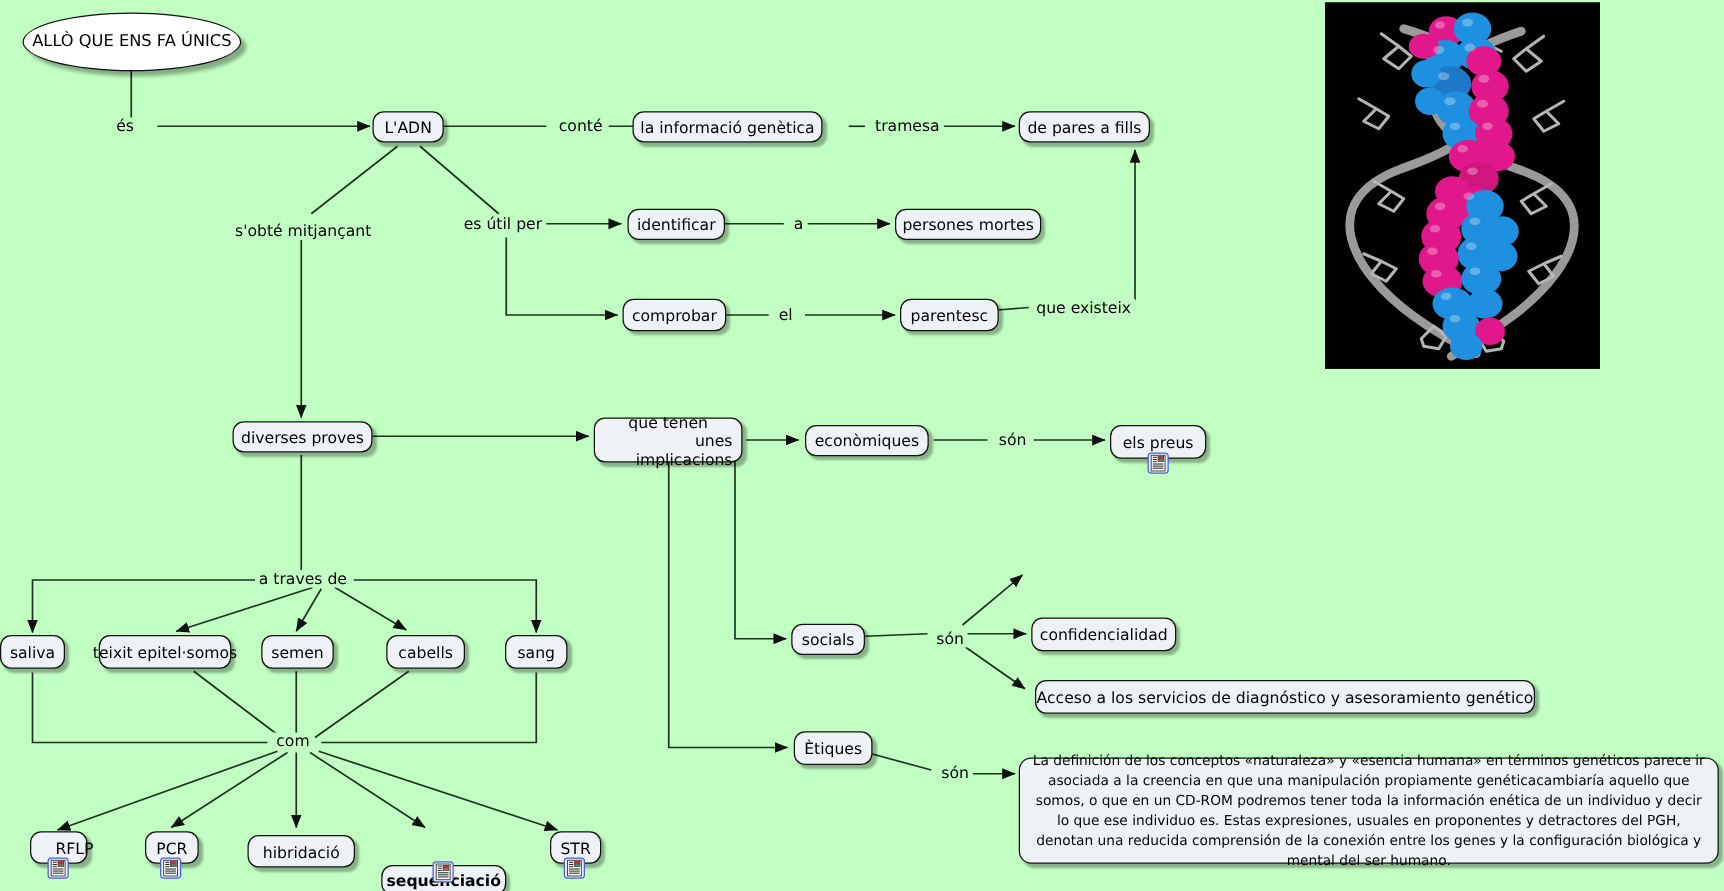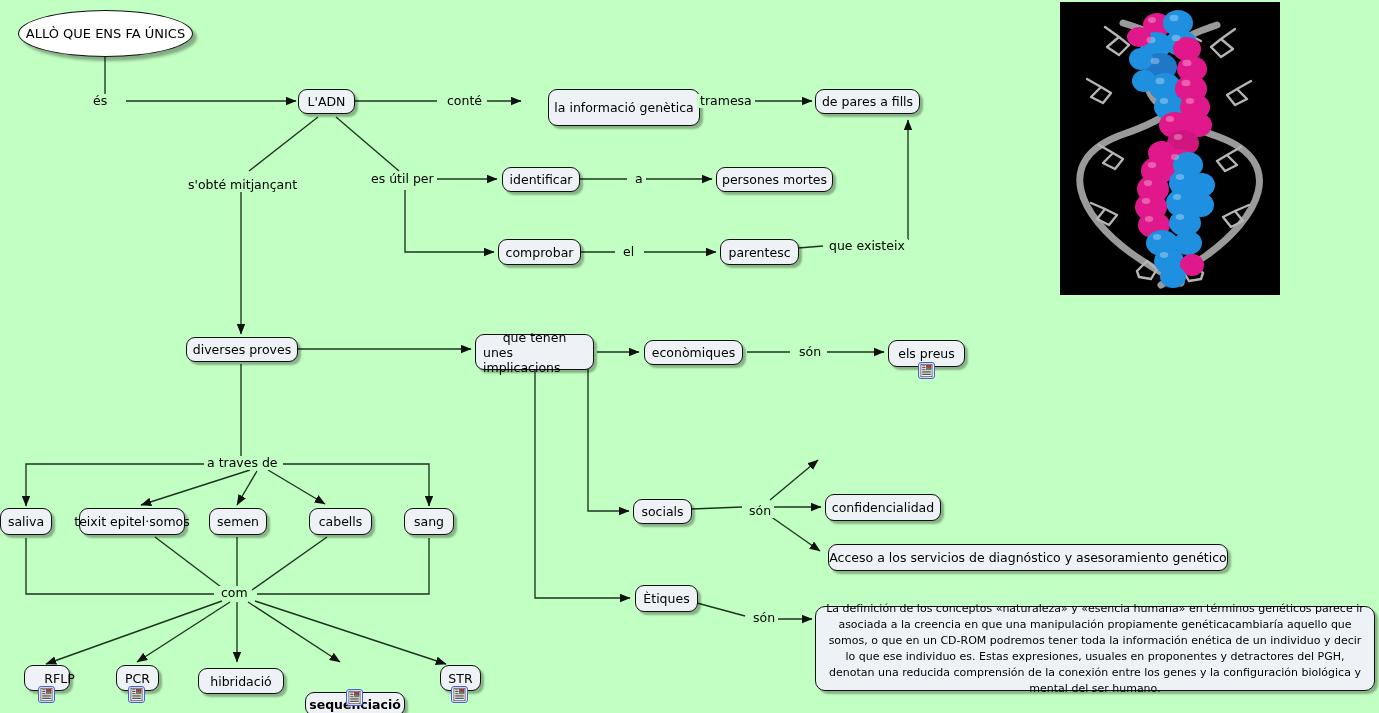--- a/index.html
+++ b/index.html
@@ -15,21 +15,21 @@
 
   .node{
     position:absolute;
     background:#eef2f7;
     border:1.3px solid #111;
     border-radius:9px;
     box-shadow:3px 3px 2px rgba(0,0,0,.30);
     color:#000;
     font-size:12.5px;
     line-height:15px;
-    text-align:left;
+    text-align:right;
     white-space:nowrap;
     display:flex;
     align-items:center;
     justify-content:center;
     box-sizing:border-box;
     padding:3px 7px;
   }
   .node.two-line{white-space:normal;line-height:15px;}
   .node.wrapbox{white-space:normal;text-align:center;border-radius:10px;padding:6px 10px;line-height:16px;}
 
@@ -154,21 +154,21 @@
   </svg>
 
   <div class="ellipse" style="left:18px;top:10px;width:175px;height:47px;">
     <span>ALLÒ QUE ENS FA ÚNICS</span>
   </div>
 
   <div class="node" style="left:298px;top:89px;width:57px;height:25px;">
     <span>L'ADN</span>
   </div>
 
-  <div class="node" style="left:548px;top:89px;width:152px;height:37px;">
+  <div class="node" style="left:506px;top:89px;width:152px;height:25px;">
     <span>la informació genètica</span>
   </div>
 
   <div class="node" style="left:815px;top:89px;width:105px;height:25px;">
     <span>de pares a fills</span>
   </div>
 
   <div class="node" style="left:502px;top:167px;width:78px;height:25px;">
     <span>identificar</span>
   </div>

